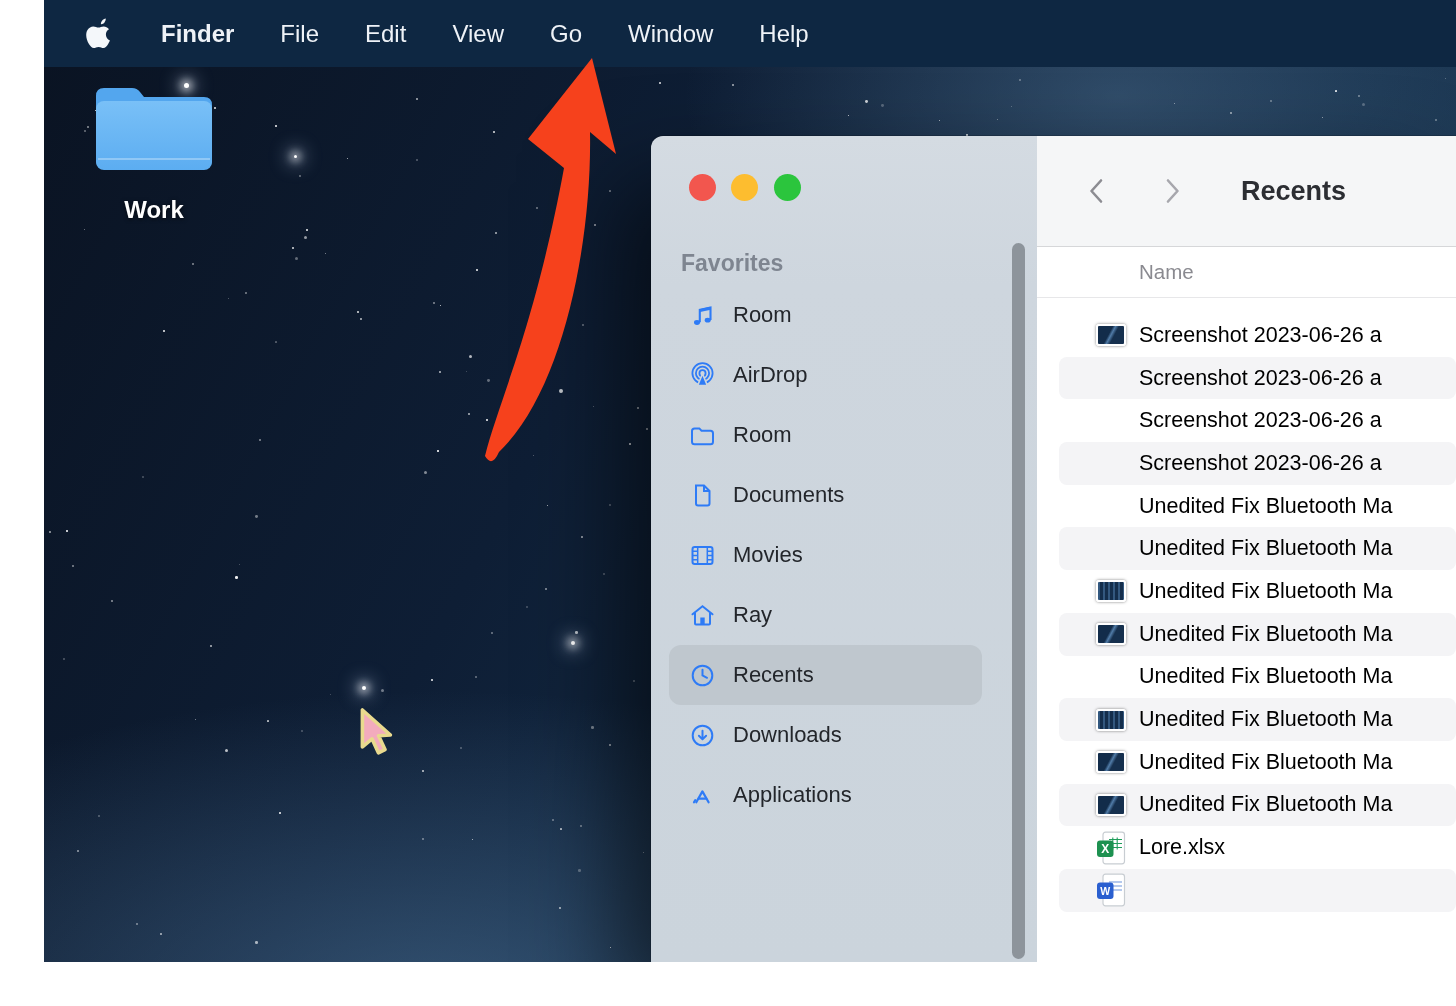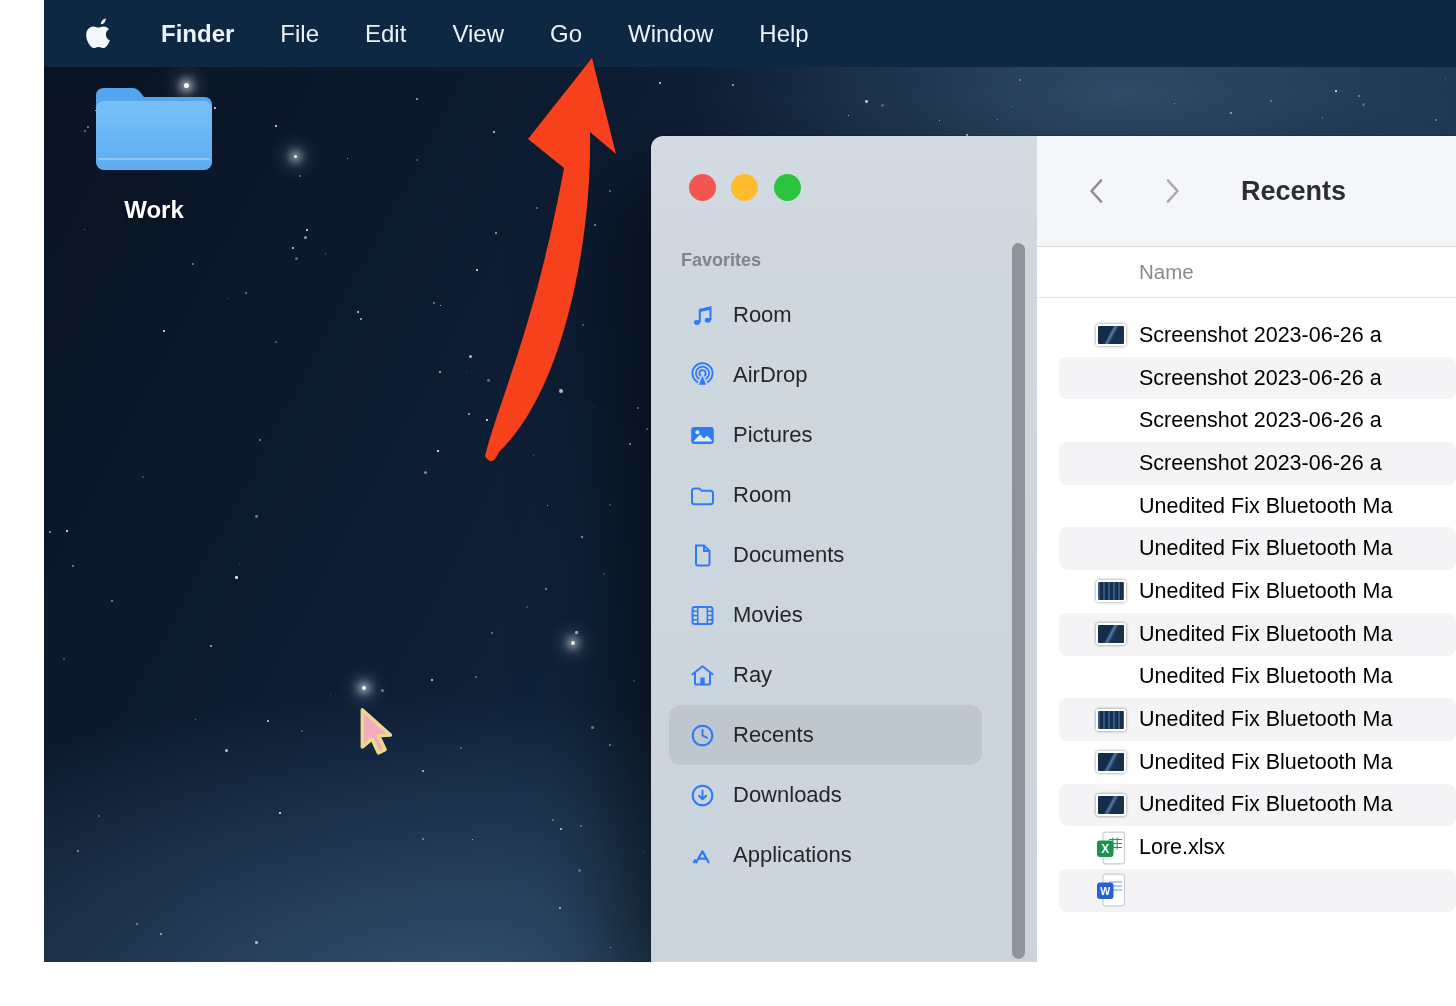--- a/index.html
+++ b/index.html
@@ -44,21 +44,21 @@
     box-shadow:-35px 45px 90px rgba(0,0,0,.55), 0 0 0 1px rgba(0,0,0,.15);
   }
   .sidebar{
     position:absolute;left:0;top:0;width:386px;height:100%;
     background:linear-gradient(180deg,#d4dbe2 0%,#ced6de 18%,#cbd4dc 100%);
   }
   .tl{position:absolute;top:38px;width:27px;height:27px;border-radius:50%;}
   .tl.red{left:38px;background:#f2564e;}
   .tl.yellow{left:80px;background:#fdbd2f;}
   .tl.green{left:123px;background:#2bc53d;}
-  .fav-label{position:absolute;left:30px;top:114px;font-size:18px;font-weight:600;color:#7e8590;}
+  .fav-label{position:absolute;left:30px;top:114px;font-size:23px;font-weight:600;color:#7e8590;}
   .side-items{position:absolute;left:0;top:149px;right:0;}
   .side-item{
     height:60px;margin:0 55px 0 18px;padding-left:20px;border-radius:12px;
     display:flex;align-items:center;cursor:default;
   }
   .side-item.selected{background:#bfc7ce;}
   .side-item .icon{width:27px;height:27px;flex:0 0 27px;display:flex;align-items:center;justify-content:center;}
   .side-item .lbl{margin-left:17px;font-size:22px;color:#23262b;white-space:nowrap;}
   .side-scrollbar{
     position:absolute;left:361px;top:107px;width:13px;height:716px;
@@ -405,30 +405,20 @@
                   <circle cx="13.5" cy="11.2" r="10.1"></circle>
                 </g>
    <path d="M13.5 11.8 L8.6 23.6 H18.4 Z" fill="#2e7bf6" stroke="#ced6de" stroke-width="1.6"></path>
               </svg>
             </span>
             <span class="lbl">AirDrop</span>
           </div>
           <div class="side-item">
             <span class="icon">
               <svg viewBox="0 0 27 27" width="27" height="27">
-   <rect x="2.2" y="5" width="22.6" height="17" rx="3" fill="#2e7bf6"></rect>
-   <circle cx="8.4" cy="10.2" r="2" fill="#e7edf3"></circle>
-   <path d="M4.3 19.6 L11 12.4 L15 16.4 L18 13.4 L22.7 18.2 V19.6 Z" fill="#e7edf3"></path>
-              </svg>
-            </span>
-            <span class="lbl">Pictures</span>
-          </div>
-          <div class="side-item">
-            <span class="icon">
-              <svg viewBox="0 0 27 27" width="27" height="27">
    <path d="M3 9 q0-2.6 2.6-2.6 h4.7 l2.2 2.3 h9 q2.5 0 2.5 2.6 v8.4 q0 2.6-2.5 2.6 H5.6 Q3 22.3 3 19.7 Z" fill="none" stroke="#2e7bf6" stroke-width="2"></path>
               </svg>
             </span>
             <span class="lbl">Room</span>
           </div>
           <div class="side-item">
             <span class="icon">
               <svg viewBox="0 0 27 27" width="27" height="27">
    <path d="M7 3.5 H15 L20.5 9 V21.5 Q20.5 23.5 18.5 23.5 H9 Q7 23.5 7 21.5 Z" fill="none" stroke="#2e7bf6" stroke-width="2"></path>
    <path d="M15 3.5 V9 H20.5" fill="none" stroke="#2e7bf6" stroke-width="2"></path>

